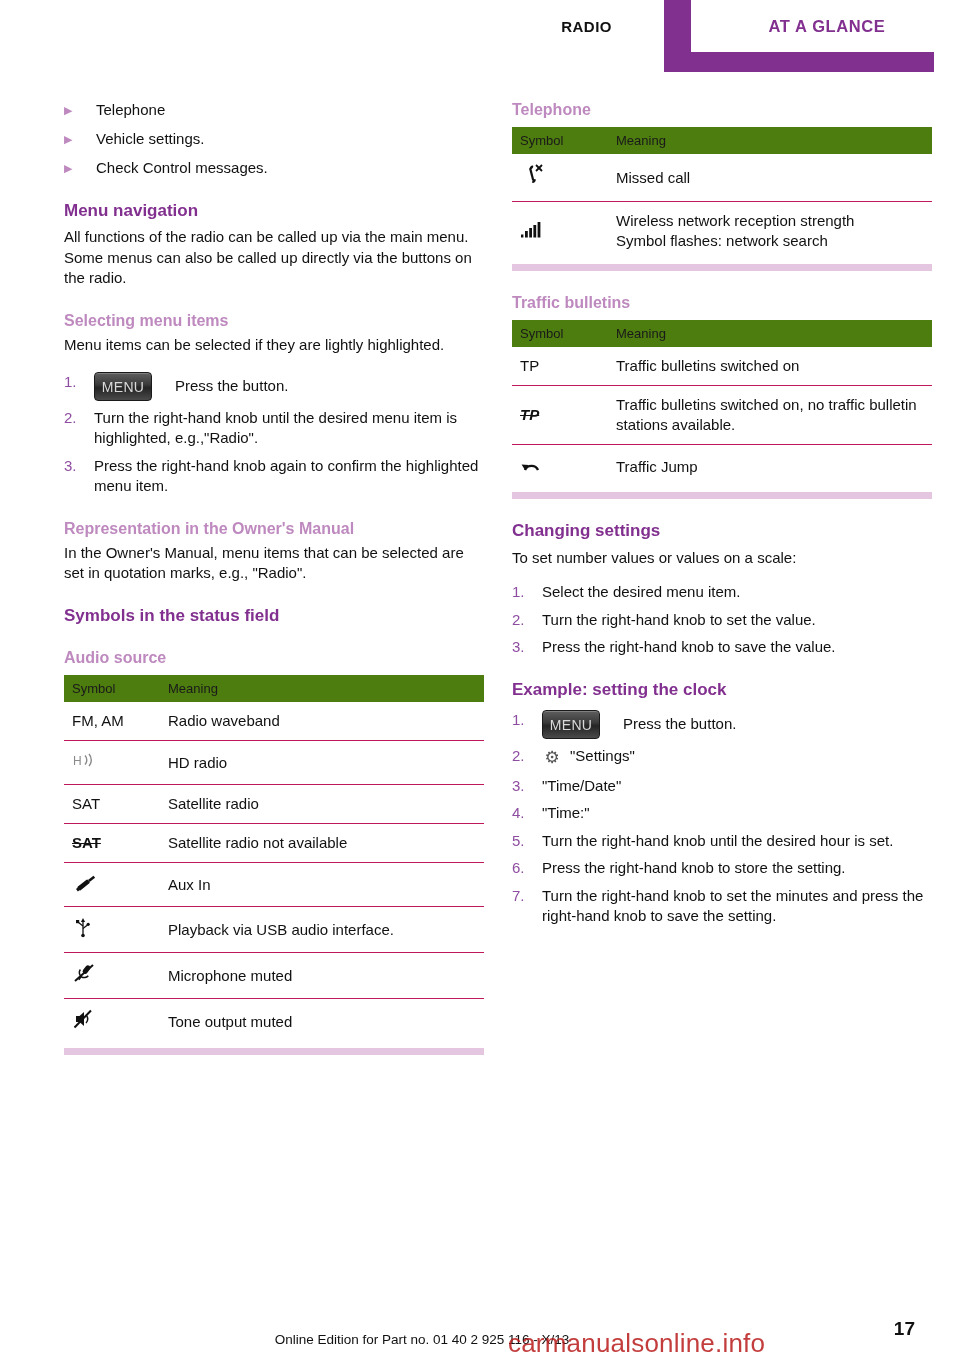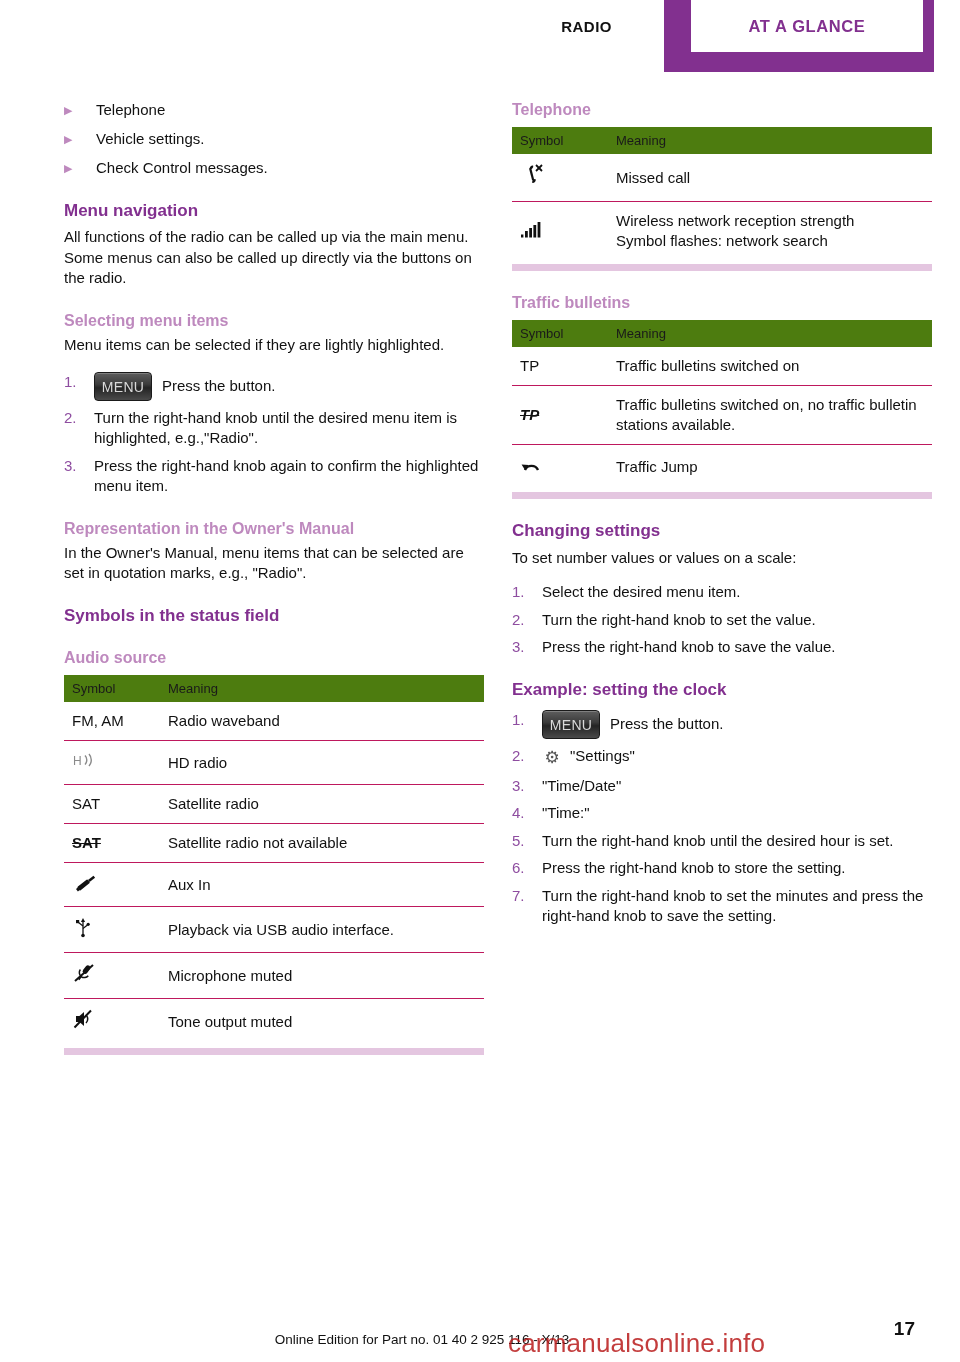--- a/index.html
+++ b/index.html
@@ -34,20 +34,21 @@
   .header-inset {
     position: absolute;
     left: 672px;
     top: 0;
     width: 232px;
     height: 52px;
     background: #ffffff;
     display: flex;
     align-items: center;
     justify-content: center;
+    padding-left: 20px;
   }
   .header-inset-label {
     color: #82308F;
     font-size: 16.5px;
     font-weight: bold;
     letter-spacing: 0.6px;
   }
   .header-chapter {
     position: absolute;
     left: 0;
@@ -157,21 +158,21 @@
     height: 29px;
     border-radius: 4px;
     background: linear-gradient(180deg, #5e5e5e 0%, #3b3b3b 42%, #242424 55%, #4a4a4a 100%);
     border: 1px solid #1a1a1a;
     box-shadow: inset 0 1px 0 rgba(255,255,255,0.22);
     color: #d9d9d9;
     font-size: 14px;
     text-align: center;
     line-height: 29px;
     letter-spacing: 0.3px;
-    margin-right: 10px;
+    margin-right: 23px;
     box-sizing: border-box;
   }
   .step-with-btn { display: flex; align-items: center; }
 
   
   .gear-ico {
     display: inline-block;
     width: 20px;
     text-align: center;
     color: #555;

